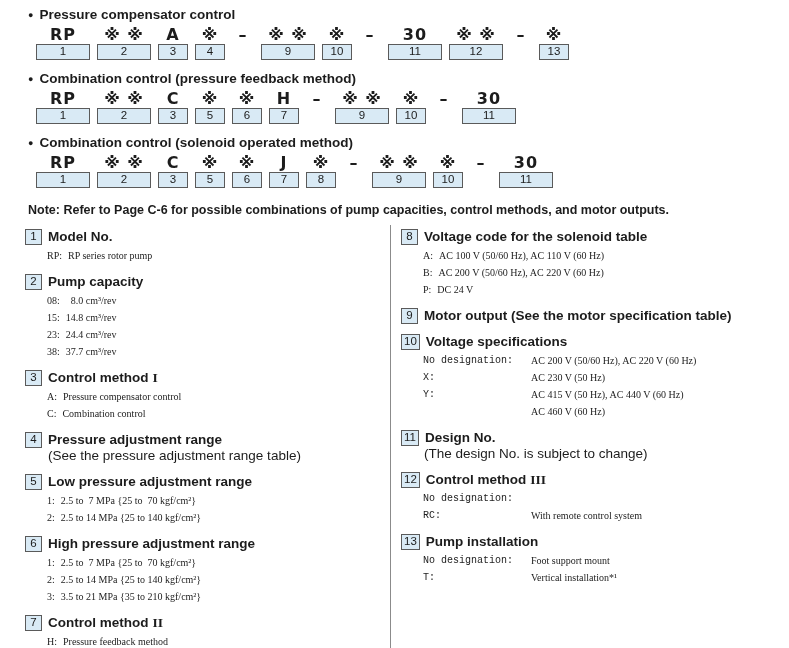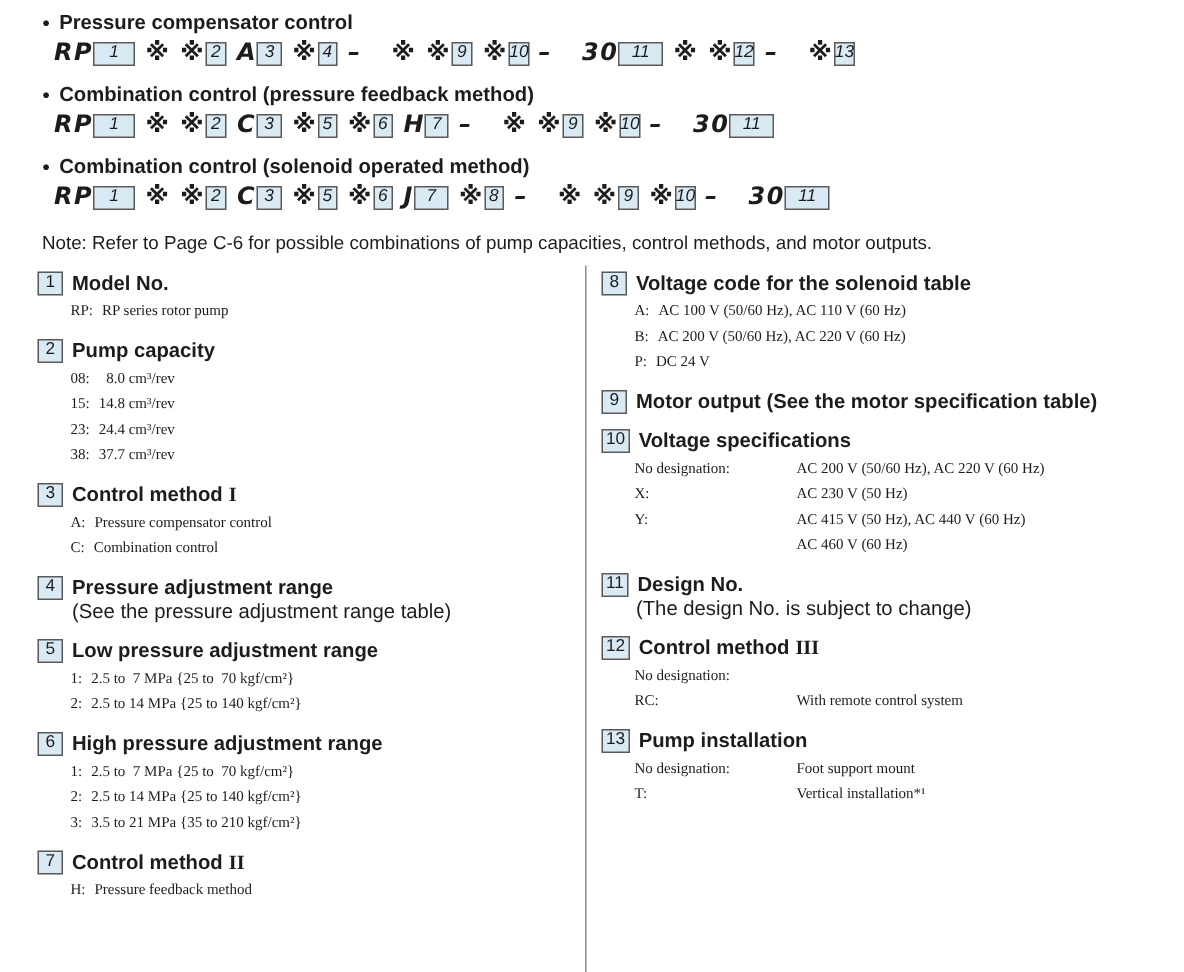--- a/index.html
+++ b/index.html
@@ -5,47 +5,47 @@
   * { margin:0; padding:0; box-sizing:border-box; }
   html,body { width:789px; height:648px; background:#ffffff; overflow:hidden; }
   body { font-family:"Liberation Sans", sans-serif; color:#1c1c1c; }
   .page { position:relative; width:789px; height:648px; padding-top:7px; display:flex; flex-direction:column; }
 
   
   .section { margin-left:28px; margin-bottom:11px; }
   .sec-head { display:flex; align-items:center; gap:6px; font-weight:bold; font-size:13.5px; line-height:16px; }
   .bullet { font-size:9px; line-height:16px; }
   .code-row { display:flex; margin-left:8px; margin-top:2px; }
-  .seg { display:flex; align-items:flex-end; margin-right:7px;font-style:italic; }
+  .seg { display:flex; flex-direction:column; align-items:center; margin-right:7px; }
   .seg .code { height:19px; line-height:19px; font-weight:bold; font-size:16px; letter-spacing:1px;
                font-family:"DejaVu Sans", sans-serif; white-space:pre; }
   .seg .box { width:100%; height:16px; background:#d9eaf5; border:1.5px solid #5a5a5a;
               font-size:11.5px; line-height:13px; text-align:center; }
   .seg .box-spacer { height:16px; }
   .seg.wide { width:54px; } .seg.narrow { width:30px; } .seg.dash { width:22px; }
 
-  .note { margin:4px 0 8px 28px; font-size:12.5px; }
+  .note { margin:4px 0 8px 28px; font-size:12.5px;font-weight:bold; }
 
   
   .columns { display:flex; align-items:stretch; flex:1; padding-left:25px; }
   .col { padding-top:3px; }
   .col.left { width:365px; }
   .divider { width:1px; background:#8b8b8b; }
   .col.right { flex:1; padding-left:10px; }
 
   .item { margin-bottom:9px; }
   .item-head { display:flex; align-items:center; gap:6px; font-weight:bold; font-size:13.5px; line-height:17px; }
   .numbox { min-width:17px; padding:0 2px; height:16px; background:#d9eaf5; border:1.5px solid #5a5a5a;
             font-weight:normal; font-size:11.5px; line-height:13px; text-align:center; }
   .suffix { font-family:"Liberation Serif", serif; margin-left:4px; }
   .item-title2 { font-weight:normal; font-size:13.5px; line-height:16px; margin-left:23px; }
   .entries { margin:2px 0 0 22px; font-family:"Liberation Serif", serif; font-size:10px; line-height:17px; }
   .entry { display:flex; }
   .entry .k { margin-right:6px; white-space:pre; }
-  .item.aligned .entry .k { width:108px; margin-right:0; }
+  .item.aligned .entry .k { width:108px; margin-right:0;font-family:Liberation Mono, monospace; }
   .entry .v div { white-space:pre; }
 </style>
 </head>
 <body>
 
 <div class="page">
   <div id="code-sections">
       <div class="section">
         <div class="sec-head">
           <span class="bullet">●</span>

